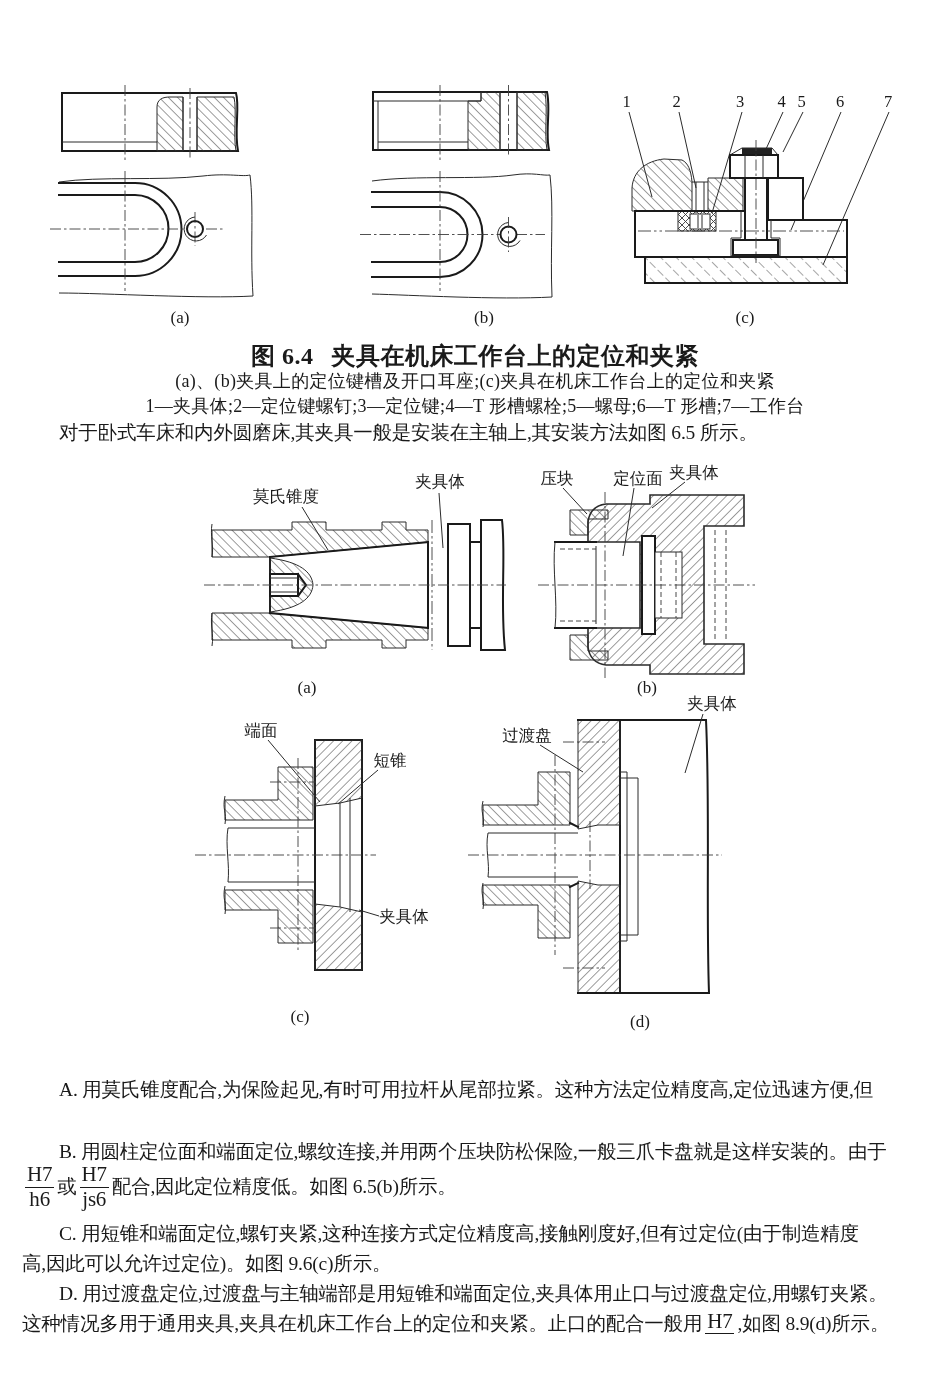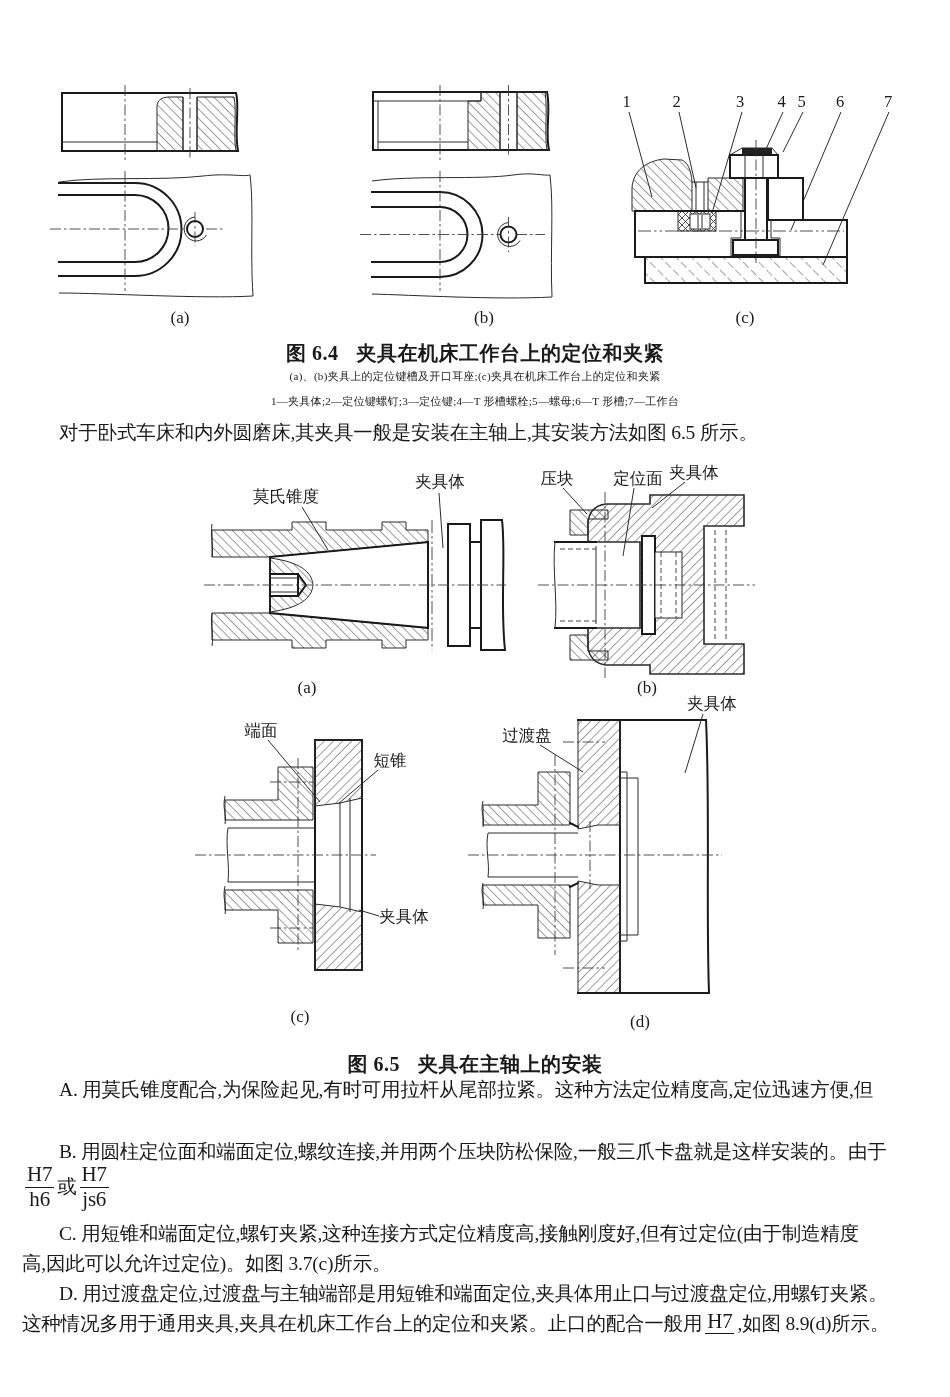--- a/index.html
+++ b/index.html
@@ -1,22 +1,22 @@
 <!DOCTYPE html>
 <html><head>
 <meta charset="utf-8">
 <style>
   html,body{margin:0;padding:0;background:#e8e8e8;}
   #page{position:relative;width:950px;height:1397px;background:#ffffff;margin:0 auto;overflow:hidden;
         font-family:"Liberation Serif","DejaVu Serif",serif;color:#1a1a1a;}
   .abs{position:absolute;}
   .center{left:0;width:950px;text-align:center;}
-  .cap{font-weight:bold;font-size:20px;letter-spacing:.5px;}
+  .cap{font-weight:bold;font-size:24px;letter-spacing:.5px;}
   .capgap{display:inline-block;width:18px;}
-  .sub{font-size:11px;letter-spacing:.3px;}
+  .sub{font-size:18px;letter-spacing:.3px;}
   .bl{font-size:19.5px;white-space:nowrap;letter-spacing:-.2px;line-height:26px;}
   .ind{padding-left:37px;}
   .fracline{display:flex;align-items:center;}
   .frac{display:inline-block;text-align:center;font-size:21px;line-height:1.12;margin:4px 3px;}
   .frac .fn{display:block;border-bottom:1.4px solid #1a1a1a;padding:0 2px;}
   .frac .fd{display:block;min-height:4px;}
   svg text{font-family:"Liberation Serif","DejaVu Serif",serif;fill:#1a1a1a;}
   .lab{font-size:16.5px;}
   .slab{font-size:17px;}
   .num{font-size:16.5px;}
@@ -294,41 +294,39 @@
     <line class="cl" x1="95" y1="60" x2="95" y2="260"></line>
   </g>
   <line class="cl" x1="8" y1="160" x2="262" y2="160"></line>
   <text class="lab" x="67" y="46" text-anchor="middle">过渡盘</text>
   <path class="tn" d="M80,50 L123,77"></path>
   <text class="lab" x="252" y="14" text-anchor="middle">夹具体</text>
   <path class="tn" d="M243,19 L225,78"></path>
   <text class="slab" x="180" y="332" text-anchor="middle">(d)</text>
 </svg>
 
-<div class="abs center cap" style="top:1051px;">
-  <span>图 6.5</span><span class="capgap"></span><span>夹具在主轴上的安装</span>
-</div>
 
 <div class="abs bl ind" style="top:1077px;left:22px;">A. 用莫氏锥度配合,为保险起见,有时可用拉杆从尾部拉紧。这种方法定位精度高,定位迅速方便,但</div>
 
 <div class="abs bl ind" style="top:1139px;left:22px;">B. 用圆柱定位面和端面定位,螺纹连接,并用两个压块防松保险,一般三爪卡盘就是这样安装的。由于</div>
 <div class="abs bl fracline" style="top:1166px;left:22px;height:42px;">
   <span class="frac">
     <span class="fn">H7</span>
     <span class="fd">h6</span>
   </span>
   <span>或</span>
   <span class="frac">
     <span class="fn">H7</span>
     <span class="fd">js6</span>
   </span>
+  <span>配合,因此定位精度低。如图 6.5(b)所示。</span>
 </div>
 
 <div class="abs bl ind" style="top:1221px;left:22px;">C. 用短锥和端面定位,螺钉夹紧,这种连接方式定位精度高,接触刚度好,但有过定位(由于制造精度</div>
-<div class="abs bl" style="top:1251px;left:22px;">高,因此可以允许过定位)。如图 3.7(c)所示。</div>
+<div class="abs bl" style="top:1251px;left:22px;">高,因此可以允许过定位)。如图 9.6(c)所示。</div>
 
 <div class="abs bl ind" style="top:1281px;left:22px;">D. 用过渡盘定位,过渡盘与主轴端部是用短锥和端面定位,夹具体用止口与过渡盘定位,用螺钉夹紧。</div>
 <div class="abs bl fracline" style="top:1303px;left:22px;height:42px;">
   <span>这种情况多用于通用夹具,夹具在机床工作台上的定位和夹紧。止口的配合一般用</span>
   <span class="frac">
     <span class="fn">H7</span>
     <span class="fd"></span>
   </span>
   <span>,如图 8.9(d)所示。</span>
 </div>

